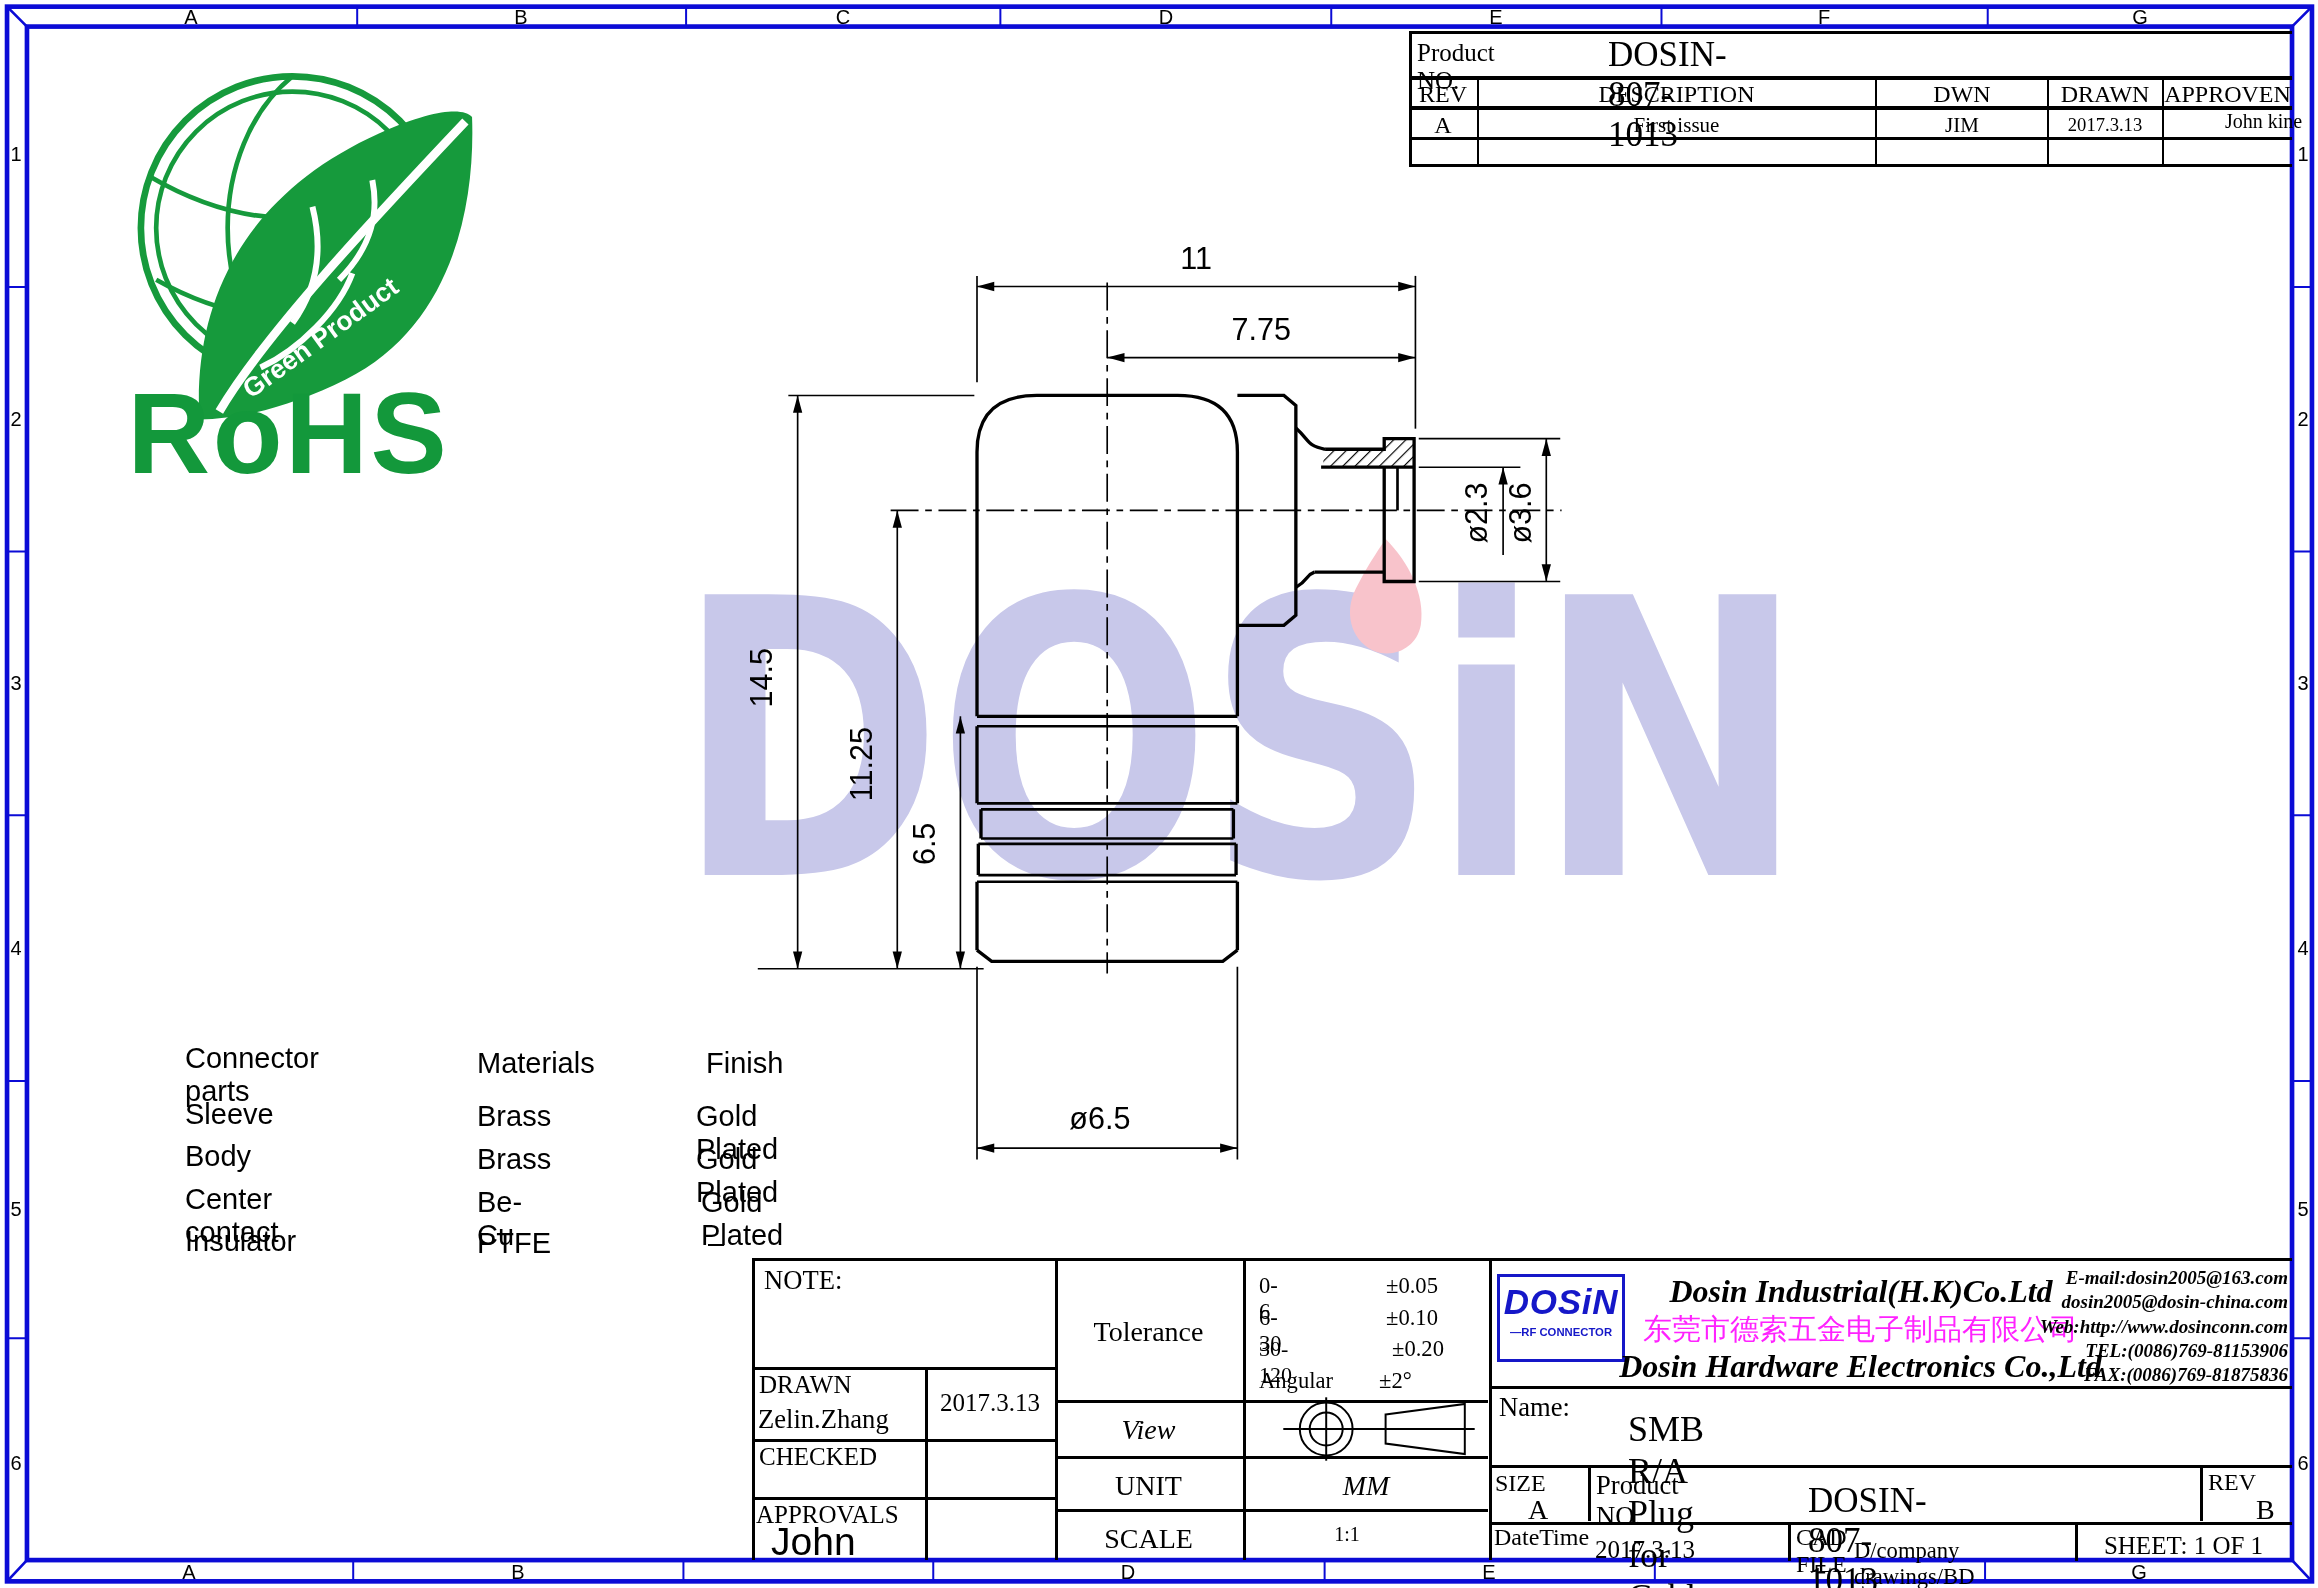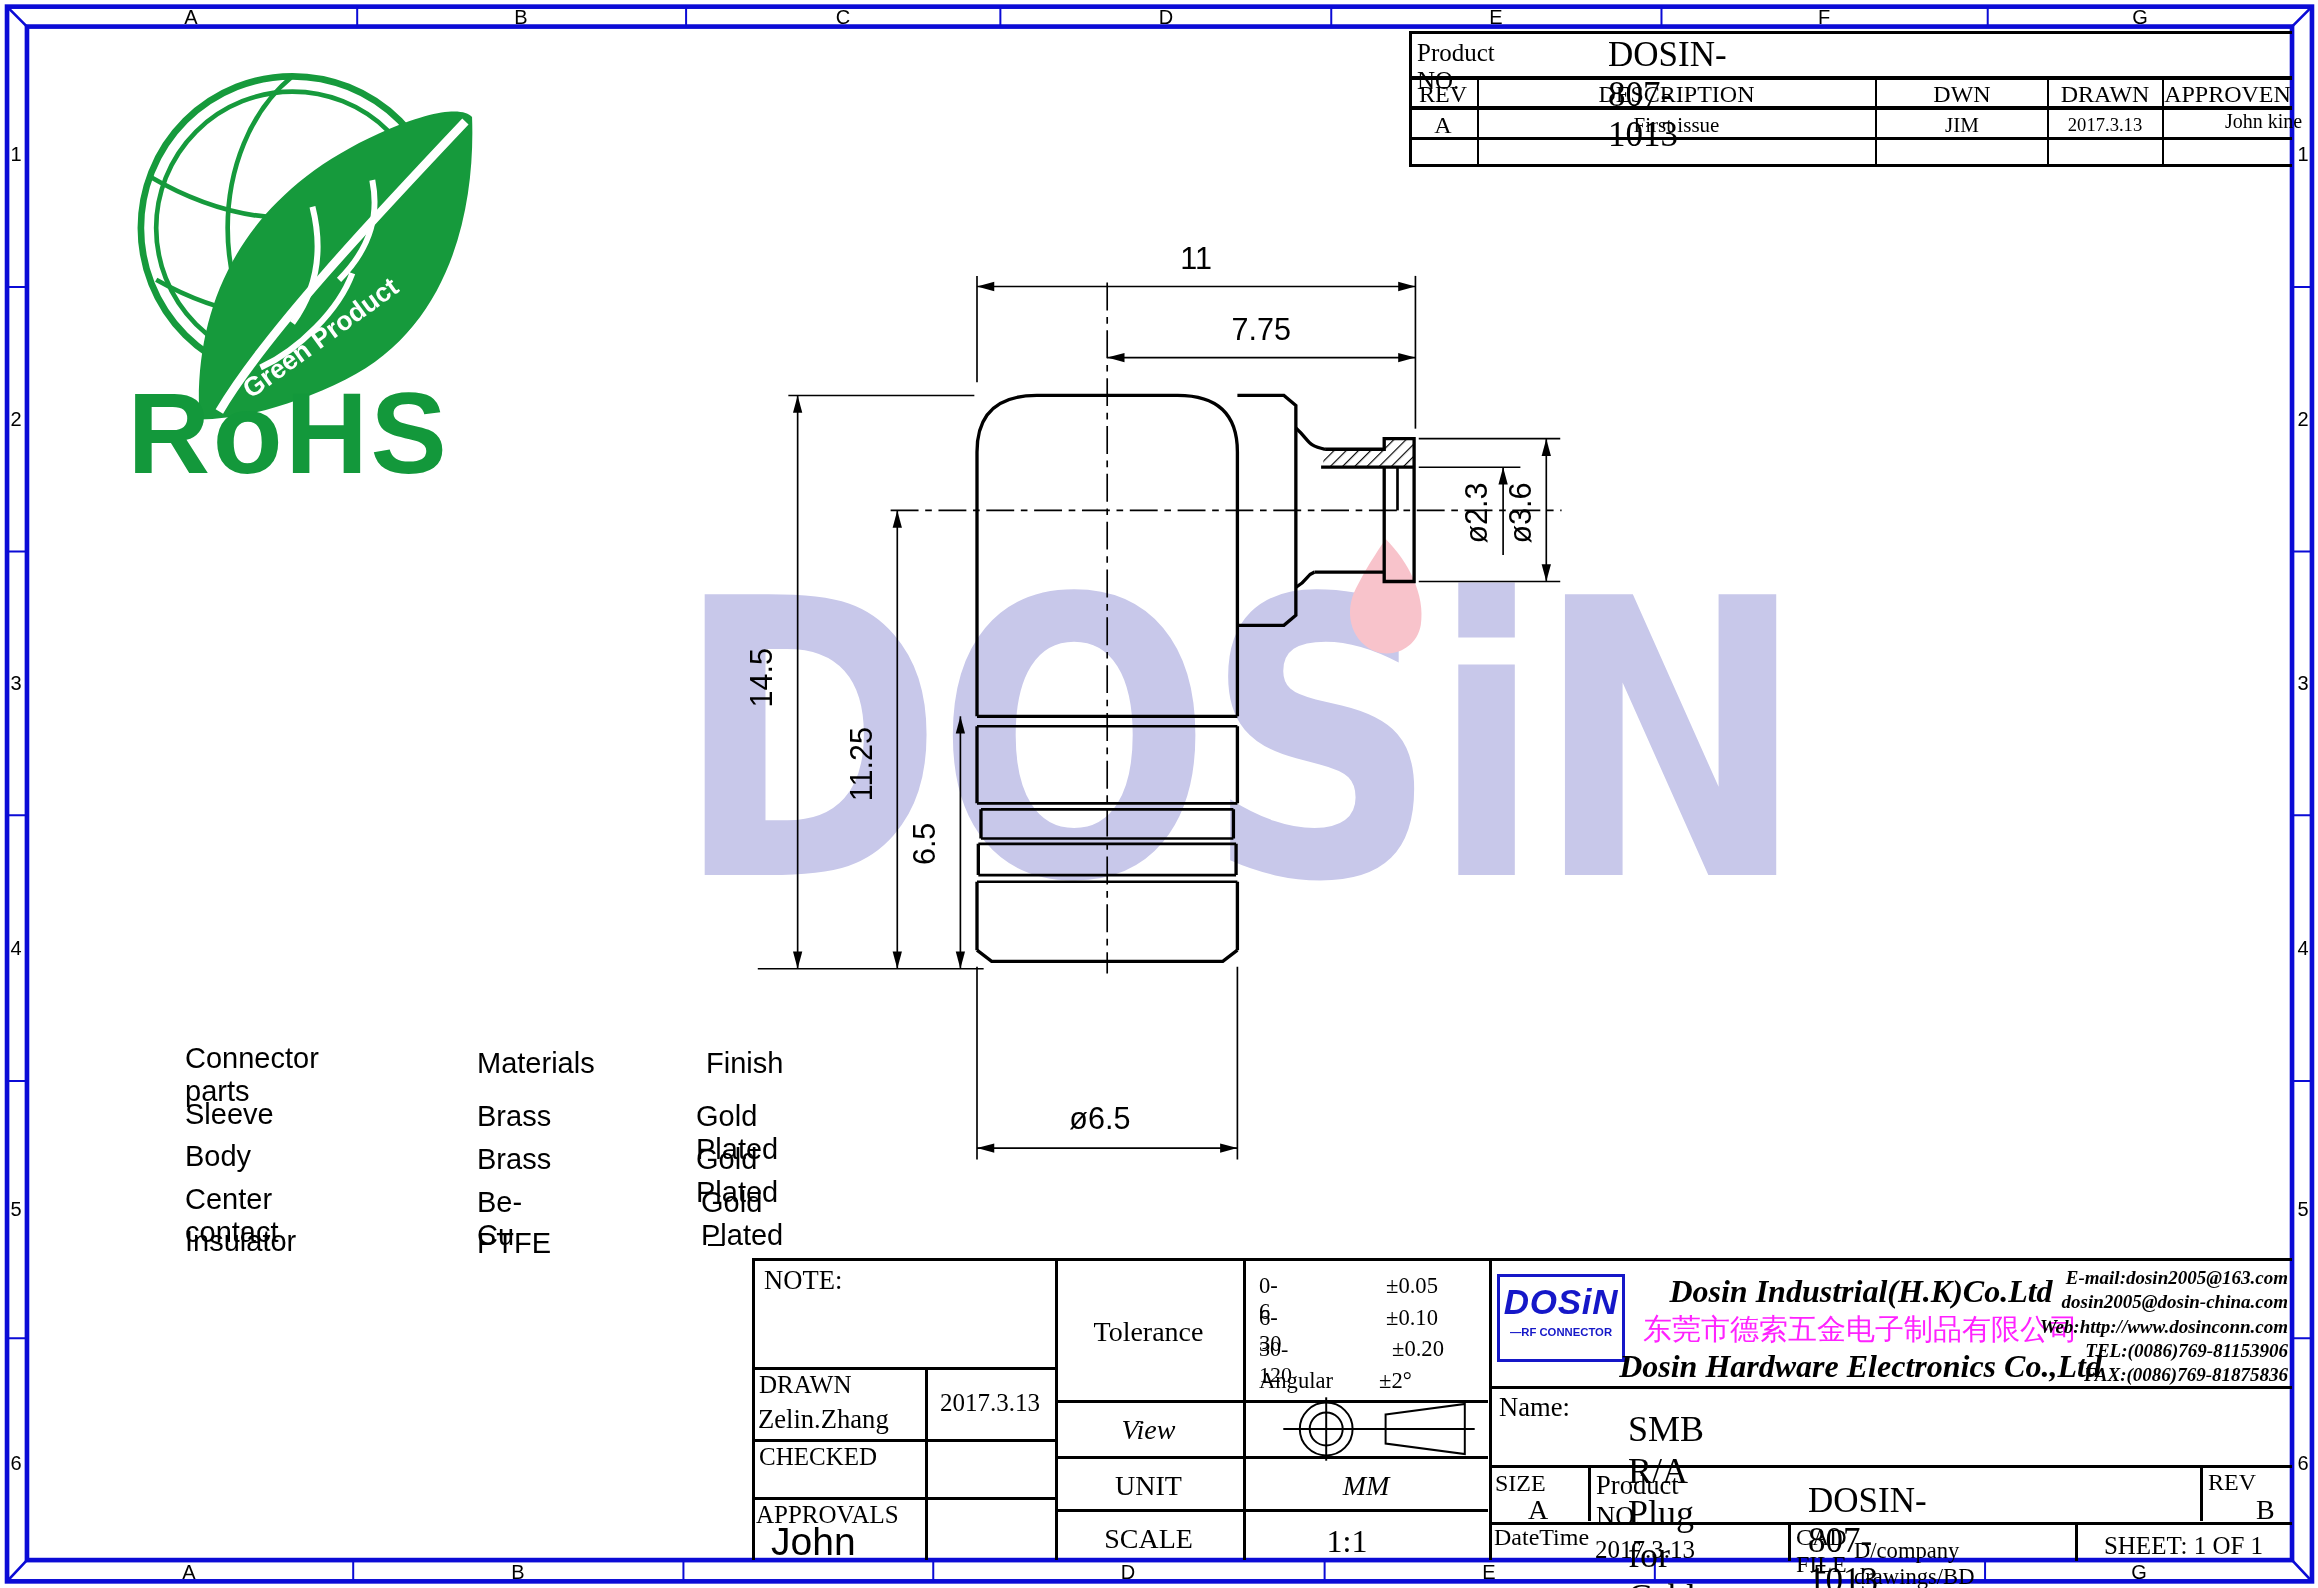--- a/index.html
+++ b/index.html
@@ -269,21 +269,21 @@
         <circle cx="75" cy="50" r="25"></circle>
         <line x1="10" y1="50" x2="300" y2="50"></line>
         <line x1="75" y1="2" x2="75" y2="98"></line>
         <polygon points="165,28 285,12 285,88 165,72"></polygon>
       </g>
     </svg>
 
     <div class="abs ser ctr" style="left:1055px;top:1470px;width:187px;font-size:28px;">UNIT</div>
     <div class="abs ser ctr" style="left:1243px;top:1470px;width:246px;font-size:28px;font-style:italic;">MM</div>
     <div class="abs ser ctr" style="left:1055px;top:1523px;width:187px;font-size:28px;">SCALE</div>
-    <div class="abs ser ctr" style="left:1243px;top:1523px;width:208px;font-size:32px;">1:1</div>
+    <div class="abs ser ctr" style="left:1243px;top:1523px;width:208px;font-size:20px;">1:1</div>
 
     <div class="abs" style="left:1497px;top:1274px;width:128px;height:88px;border:3.3px solid #1517c8;box-sizing:border-box;text-align:center;">
       <div style="font-size:35px;font-weight:bold;color:#1517c8;font-style:italic;margin-top:5.3px;letter-spacing:0.7px;">DOSiN</div>
       <div style="font-size:11.3px;font-weight:bold;color:#1517c8;margin-top:4px;">—RF CONNECTOR</div>
     </div>
     <div class="abs ser ctr" style="left:1635px;top:1273px;width:452px;font-size:32px;font-weight:bold;font-style:italic;">Dosin Industrial(H.K)Co.Ltd</div>
     <div class="abs ctr" style="left:1628px;top:1310px;width:465px;font-size:29px;color:#ff22ff;">东莞市德索五金电子制品有限公司</div>
     <div class="abs ser ctr" style="left:1608px;top:1348px;width:505px;font-size:32px;font-weight:bold;font-style:italic;">Dosin Hardware Electronics  Co.,Ltd</div>
     <div class="abs ser" style="left:2014px;top:1266px;width:274px;font-size:19px;font-weight:bold;font-style:italic;text-align:right;line-height:1.28;">
       <div>E-mail:dosin2005@163.com</div>

